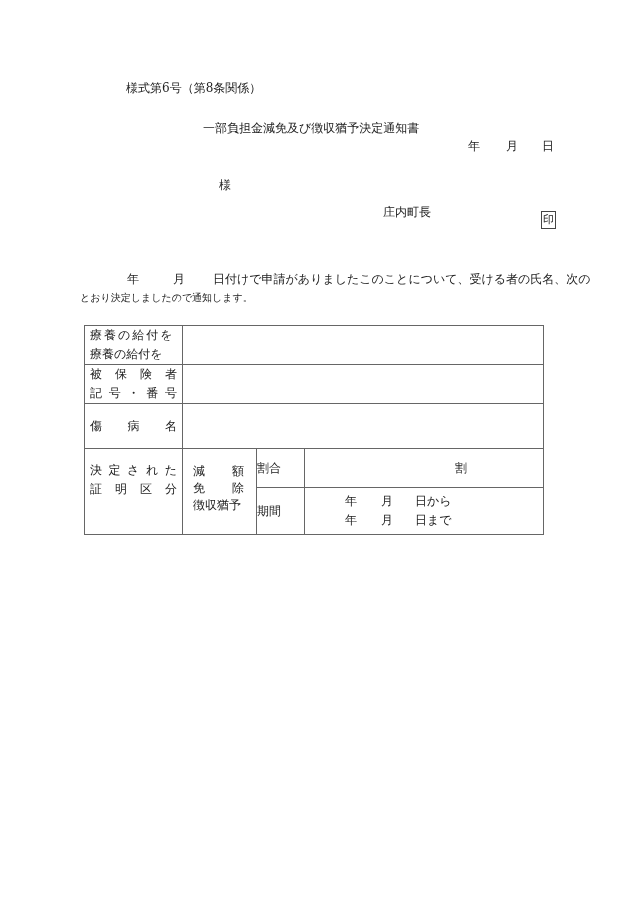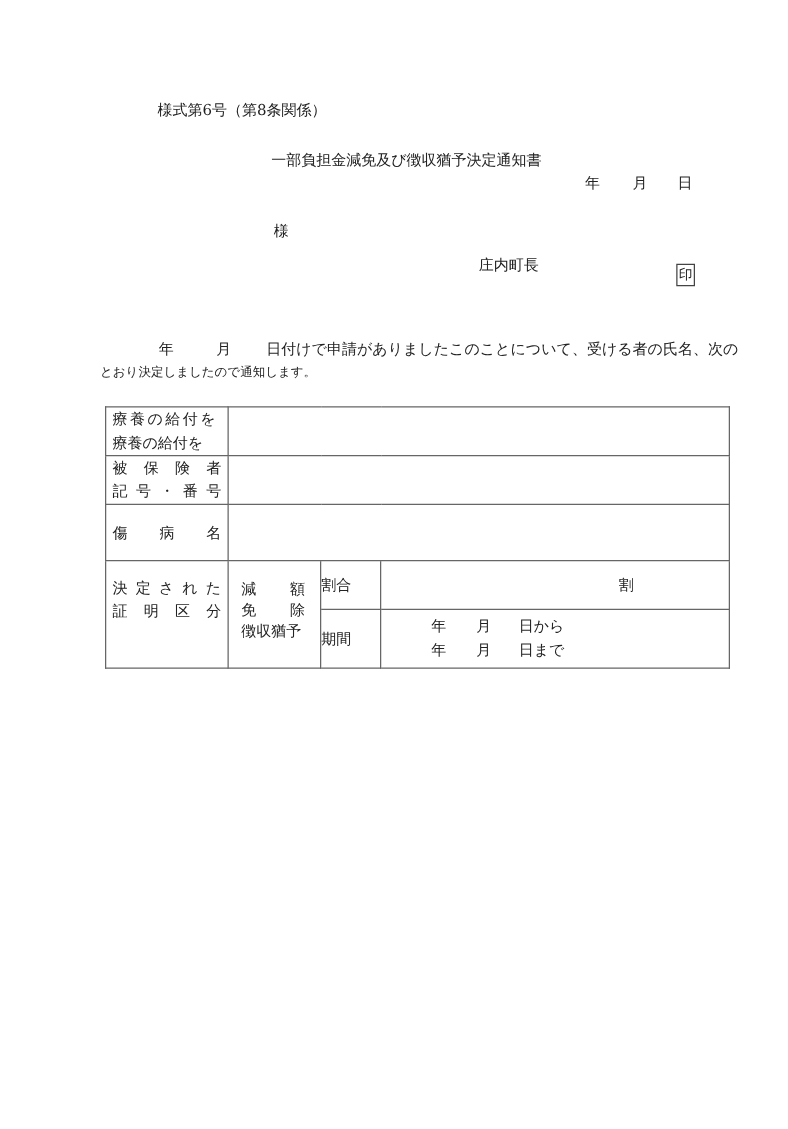--- a/index.html
+++ b/index.html
@@ -3,32 +3,32 @@
   <meta charset="utf-8">
   <style>
     html, body { margin: 0; padding: 0; }
     body {
       width: 630px; height: 903px; background: #ffffff; position: relative;
       font-family: "DejaVu Serif", "Liberation Serif", serif; color: #222;
       font-size: 12px; overflow: hidden;
     }
     .abs { position: absolute; white-space: nowrap; }
     .form-no { left: 80px; top: 80px; font-size: 12px; margin-left: 46px; }
-    .title { left: 217px; top: 120px; font-size: 12px; }
+    .title { left: 203px; top: 120px; font-size: 12px; }
     .date-row { top: 138px; font-size: 12px; }
     .sama { left: 219px; top: 177px; }
     .mayor { left: 383px; top: 204px; }
     .seal { left: 541px; top: 211px; width: 13px; height: 16px; border: 1px solid #444;
             font-size: 11px; text-align: center; line-height: 16px; }
     .body1 { left: 127px; top: 271px; font-size: 12px; }
     .body1 span { display: inline-block; }
     .body2 { left: 80px; top: 291px; font-size: 10px; }
     table.grid {
       position: absolute; left: 84px; top: 325px; border-collapse: collapse;
-      width: 500px; table-layout: fixed;
+      width: 460px; table-layout: fixed;
     }
     table.grid td { border: 1px solid #666; padding: 0; font-size: 12px; vertical-align: middle; }
     .lbl { padding-left: 5px !important; padding-right: 5px !important; }
     .lbl div { display: flex; justify-content: space-between; line-height: 19px; }
     .center { text-align: left; }
     .sub div { display: flex; justify-content: space-between; line-height: 17px; padding: 0 12px 0 10px; }
     .period { line-height: 19px; }
     .period span { display: inline-block; }
   </style>
 </head>

